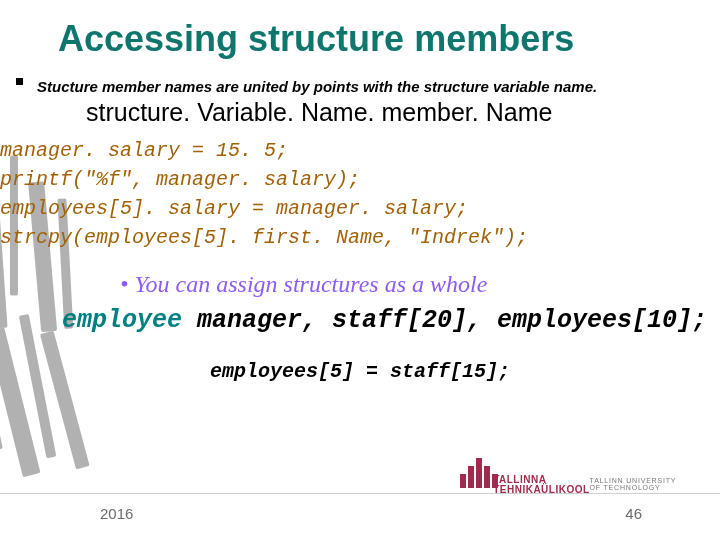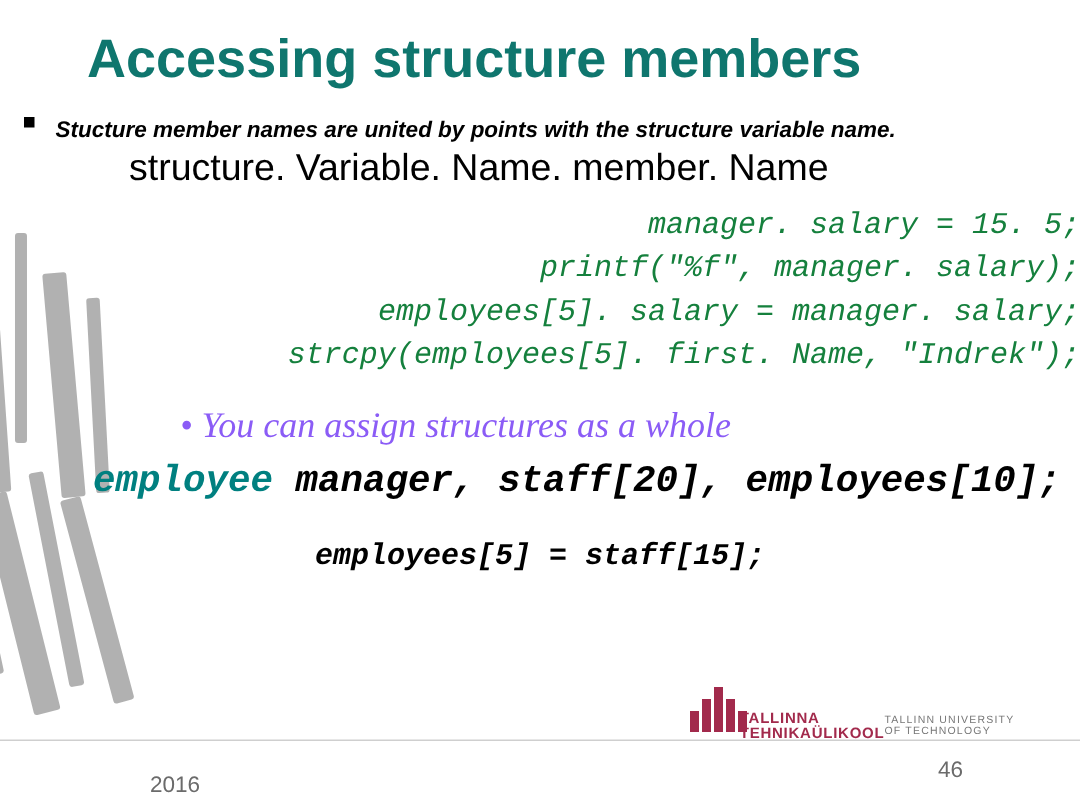--- a/index.html
+++ b/index.html
@@ -58,26 +58,26 @@
     left: 86px;
     font-size: 25px;
     font-family: Arial, sans-serif;
     color: #000;
   }
   .code-block-1 {
     position: absolute;
     top: 136px;
     left: 0;
     width: 720px;
-    text-align: right;
+    text-align: left;
     font-family: "Courier New", monospace;
     font-style: italic;
     font-size: 20px;
     line-height: 1.45;
-    color: #15803d;
+    color: #a16207;
   }
   .sub-bullet {
     position: absolute;
     top: 271px;
     left: 120px;
     font-size: 24px;
     font-family: "Times New Roman", serif;
     font-style: italic;
     color: #8b5cf6;
   }
@@ -100,21 +100,21 @@
     text-align: center;
     font-family: "Courier New", monospace;
     font-style: italic;
     font-weight: bold;
     font-size: 20px;
     line-height: 1.55;
     color: #000;
   }
   .footer-year {
     position: absolute;
-    bottom: 8px;
+    bottom: 18px;
     left: 100px;
     font-size: 15px;
     color: #6b6b6b;
   }
   .footer-page {
     position: absolute;
     bottom: 18px;
     right: 78px;
     font-size: 15px;
     color: #6b6b6b;

